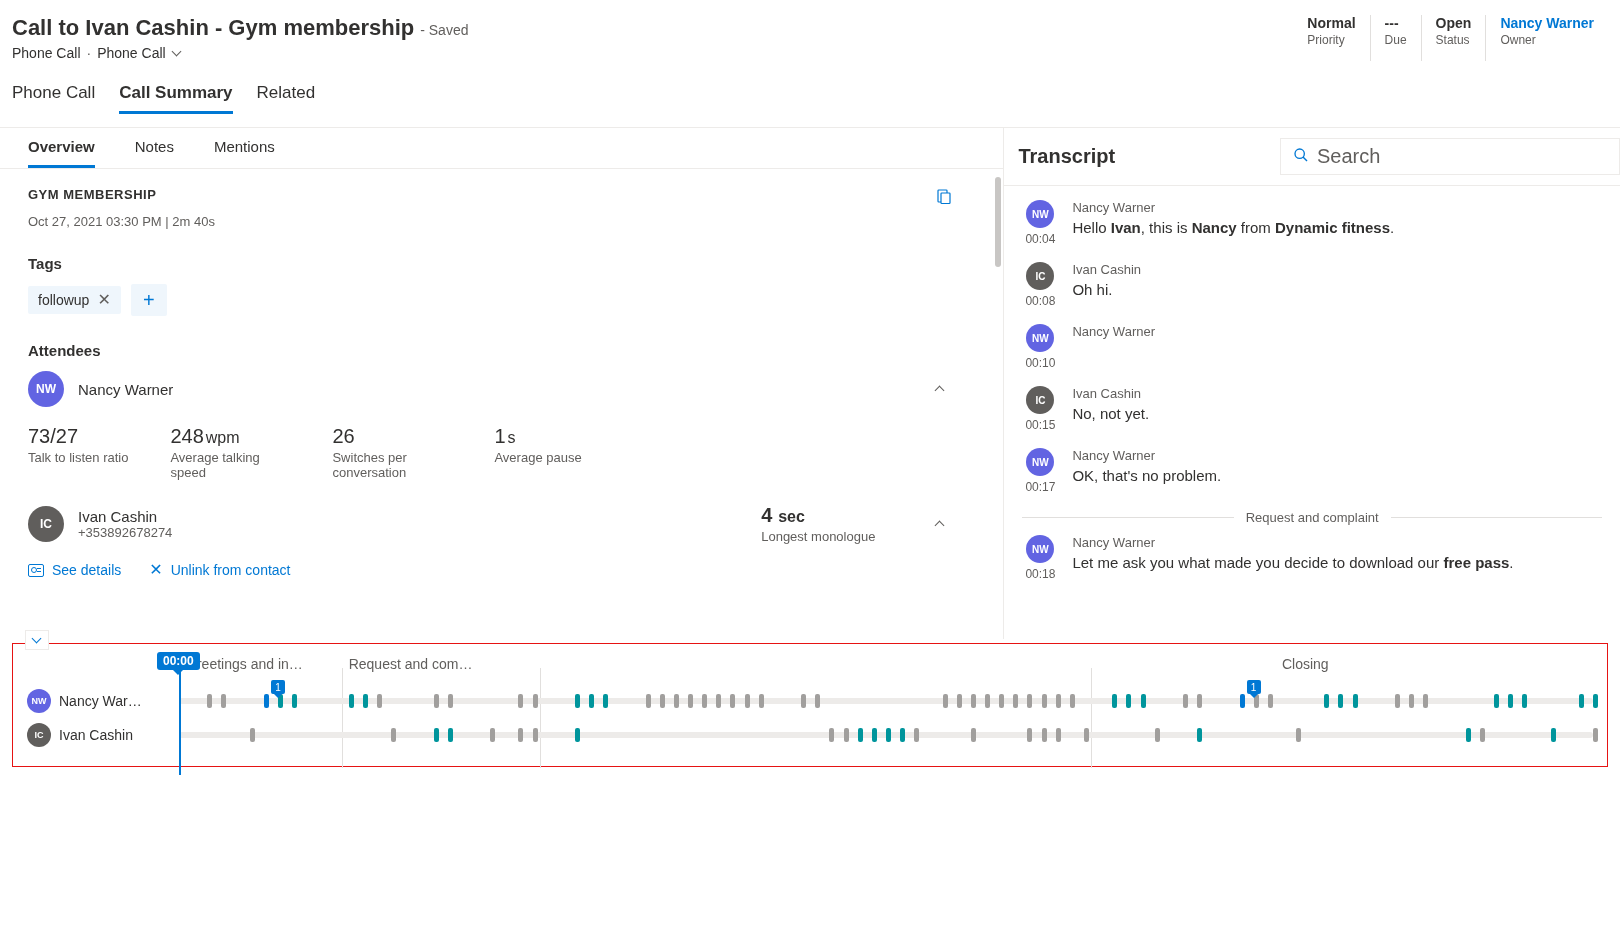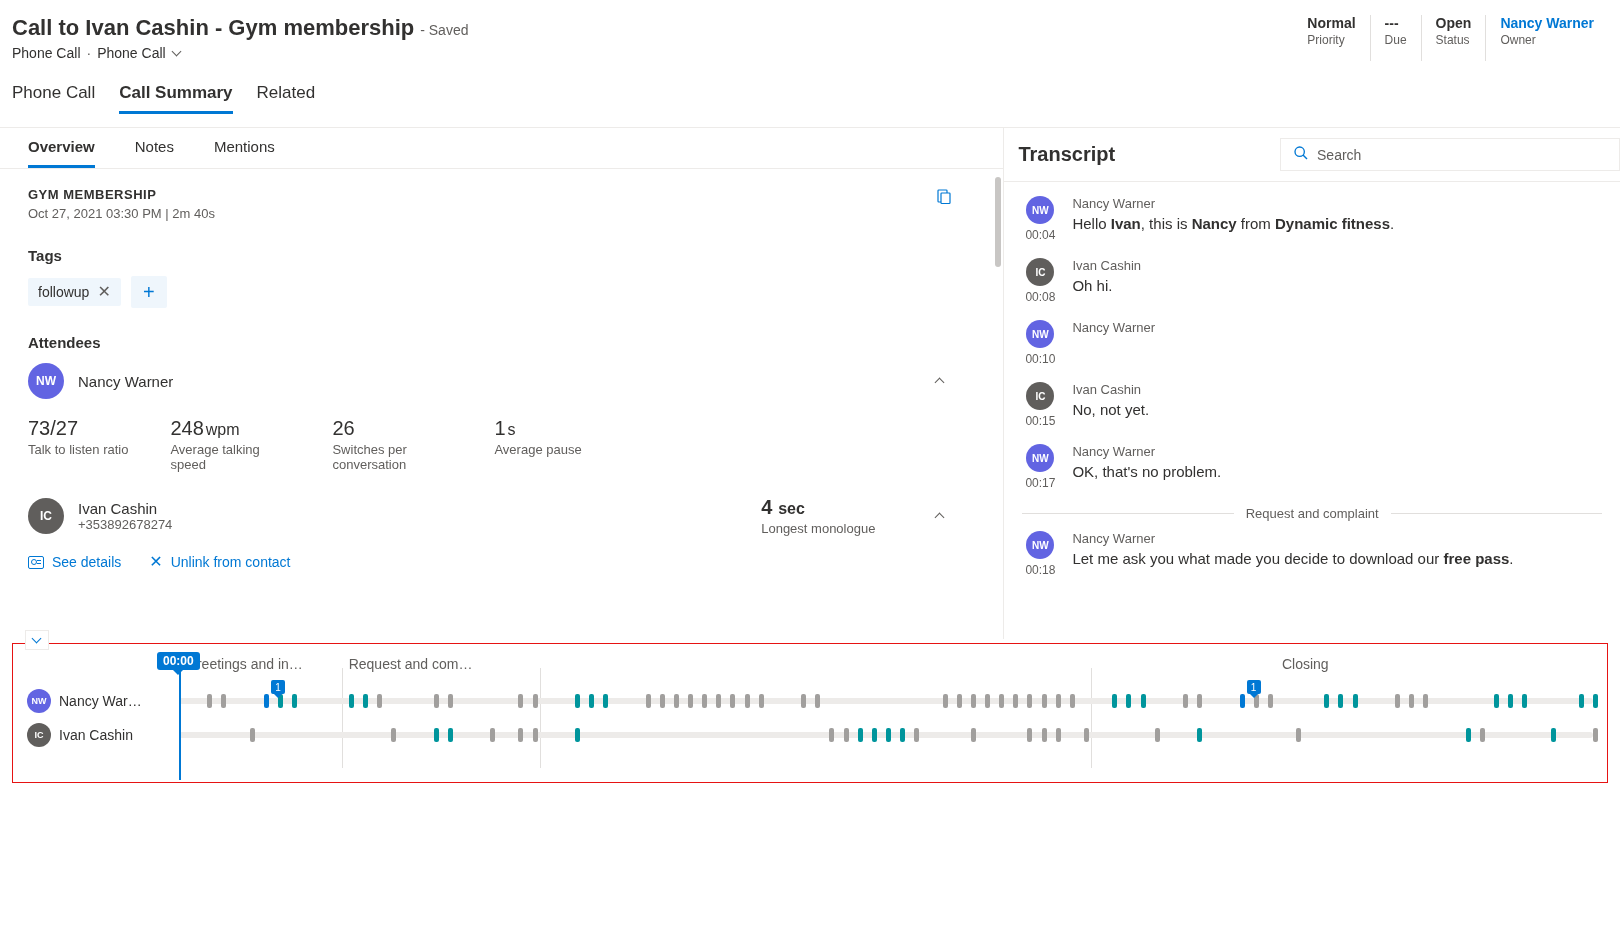--- a/index.html
+++ b/index.html
@@ -36,21 +36,21 @@
   
   .sub-tabs { display: flex; gap: 40px; padding: 10px 28px 0; border-bottom: 1px solid #edebe9; }
   .sub-tab { font-size: 15px; padding-bottom: 10px; cursor: pointer; font-weight: 600; color: #323130; }
   .sub-tab.active { border-bottom: 3px solid #0078d4; }
   .sub-tab.inactive { font-weight: 400; }
   
   
   .overview-body { padding: 18px 28px 24px; position: relative; height: 470px; overflow: hidden; }
   .scroll-indicator { position: absolute; right: 2px; top: 8px; width: 6px; height: 90px; background: #c8c6c4; border-radius: 3px; }
   .topic-title { font-size: 13px; font-weight: 600; letter-spacing: .5px; color: #323130; text-transform: uppercase; }
-  .topic-meta { font-size: 13px; color: #605e5c; margin-top: 4px; }
+  .topic-meta { font-size: 13px; color: #605e5c; margin-top: 12px; }
   .copy-icon { position: absolute; right: 50px; top: 18px; color: #0078d4; }
   
   .section-label { font-size: 15px; font-weight: 600; margin-top: 26px; margin-bottom: 12px; }
   .tags-row { display: flex; gap: 10px; align-items: center; }
   .tag-chip { background: #eff6fc; color: #323130; padding: 6px 10px; border-radius: 2px; display: flex; align-items: center; gap: 8px; font-size: 14px; cursor: pointer; }
   .tag-close { color: #605e5c; cursor: pointer; font-size: 16px; line-height: 1; }
   .add-tag { background: #eff6fc; width: 36px; height: 32px; display: flex; align-items: center; justify-content: center; color: #0078d4; font-size: 20px; border-radius: 2px; cursor: pointer; font-weight: 300; }
   
   .attendee-row { display: flex; align-items: center; justify-content: space-between; margin-bottom: 18px; padding-right: 30px; }
   .attendee-main { display: flex; align-items: center; gap: 14px; }
@@ -72,40 +72,40 @@
   .details-icon { width: 16px; height: 13px; border: 1.5px solid #0078d4; border-radius: 2px; position: relative; }
   .details-icon::before { content:""; position:absolute; left:2px; top:2px; width:4px; height:4px; border:1px solid #0078d4; border-radius:50%;}
   .details-icon::after { content:""; position:absolute; right:2px; top:3px; width:4px; height:1px; background:#0078d4; box-shadow: 0 3px 0 #0078d4;}
   .unlink-x { font-size: 16px; line-height: 1; }
   
   
   .transcript-header { display: flex; align-items: center; justify-content: space-between; padding: 10px 0 10px 14px; border-bottom: 1px solid #edebe9; }
   .transcript-title { font-size: 20px; font-weight: bold; }
   .search-box { display: flex; align-items: center; gap: 8px; border: 1px solid #edebe9; padding: 6px 12px; width: 340px; background: #fff; }
   .search-icon svg { width: 16px; height: 16px; }
-  .search-input { border: none; outline: none; font-size: 14px; flex: 1; color: #323130; }
+  .search-input { border: none; outline: none; font-size: 20px; flex: 1; color: #323130; }
   .search-input::placeholder { color: #605e5c; }
   
   .transcript-body { padding: 14px 18px; overflow: hidden; }
   .t-entry { display: flex; gap: 14px; margin-bottom: 16px; }
   .t-left { display: flex; flex-direction: column; align-items: center; width: 36px; flex-shrink: 0; }
   .t-avatar { width: 28px; height: 28px; border-radius: 50%; display: flex; align-items: center; justify-content: center; color: #fff; font-size: 10px; font-weight: 600; }
   .t-avatar.nw { background: #6264e2; }
   .t-avatar.ic { background: #605e5c; }
   .t-time { font-size: 12px; color: #605e5c; margin-top: 4px; }
   .t-right { flex: 1; }
   .t-speaker { font-size: 13px; color: #605e5c; margin-bottom: 2px; }
   .t-text { font-size: 15px; line-height: 1.45; }
   .t-text b { font-weight: 600; }
   .t-divider { display: flex; align-items: center; gap: 12px; margin: 10px 0; }
   .t-divider::before, .t-divider::after { content: ""; flex: 1; height: 1px; background: #e1dfdd; }
   .t-divider span { font-size: 13px; color: #605e5c; }
   
   
-  .timeline-wrap { border: 1.5px solid #e61313; margin: 4px 12px 8px 12px; padding: 6px 14px 30px 14px; position: relative; }
+  .timeline-wrap { border: 1.5px solid #e61313; margin: 4px 12px 8px 12px; padding: 6px 14px 14px 14px; position: relative; }
   .collapse-chev { position: absolute; left: 12px; top: -14px; background: #fff; border: 1px solid #edebe9; width: 24px; height: 20px; display: flex; align-items: center; justify-content: center; }
   .collapse-chev .chev-down { }
   .collapse-chev .chev-down::after { border-color: #0078d4; }
   
   .tl-header-row { display: flex; margin-bottom: 6px; }
   .tl-labels-col { width: 152px; flex-shrink: 0; }
   .tl-track-area { flex: 1; position: relative; }
   
   .playhead { position: absolute; left: 0; top: 10px; width: 2px; height: 120px; background: #0078d4; z-index: 3; }
   .playhead-tag { position: absolute; left: -22px; top: -8px; background: #0078d4; color: #fff; font-size: 12px; padding: 2px 6px; border-radius: 3px; font-weight: 600; }

